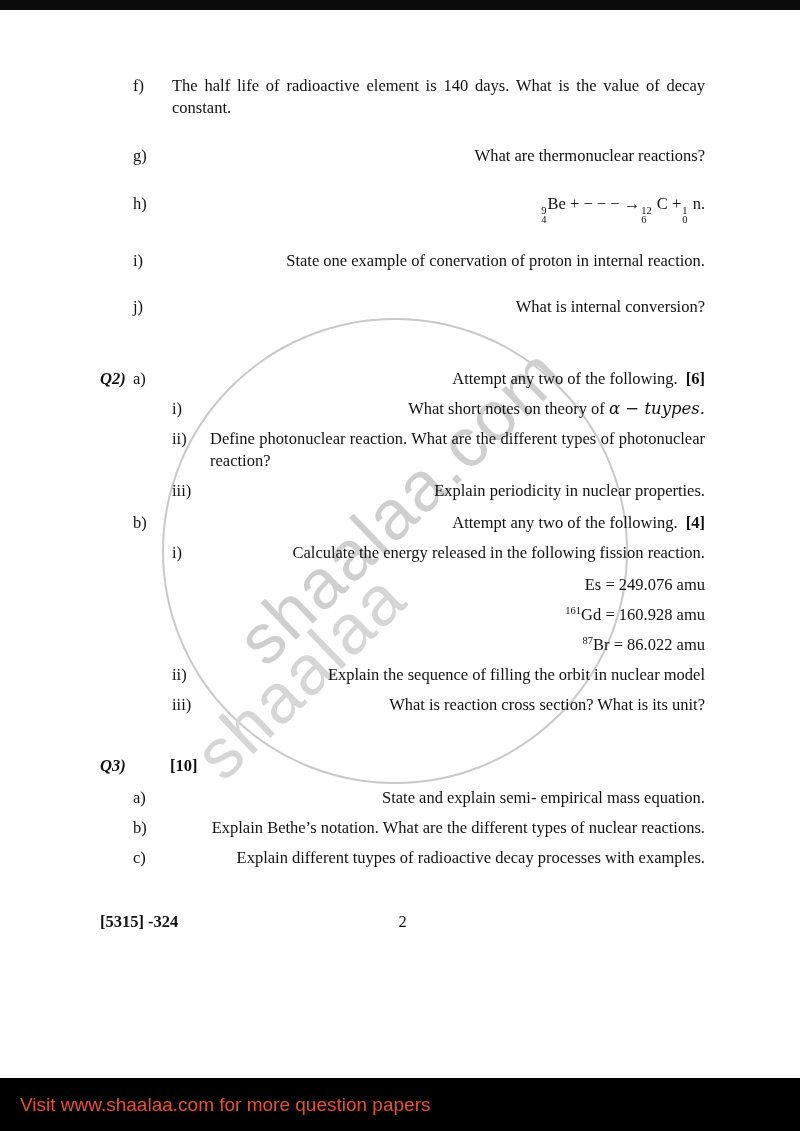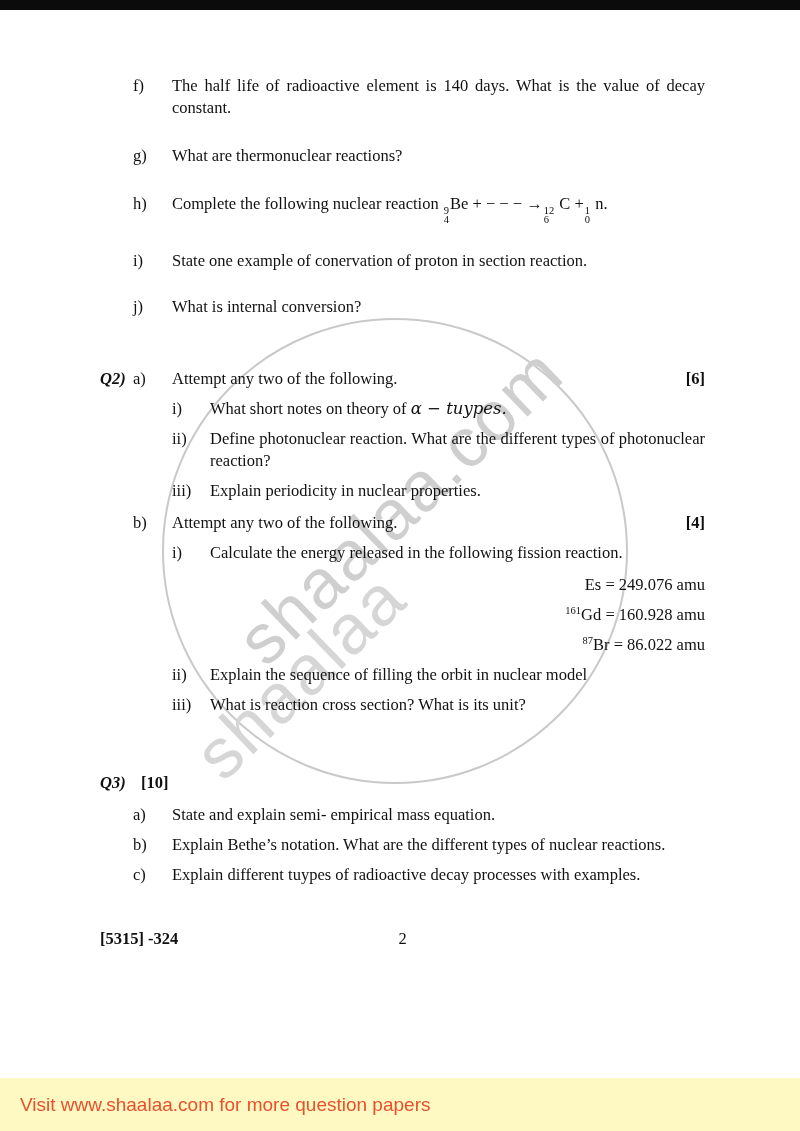--- a/index.html
+++ b/index.html
@@ -19,43 +19,43 @@
              transform:rotate(-44deg); }
   .wm-text1 { left:170px; top:495px; width:460px; text-align:center; }
   .wm-text2 { left:130px; top:665px; width:340px; text-align:center; color:#d6d6d6; }
 
   .content { position:relative; z-index:1; padding:75px 95px 0 100px; }
 
   .row { display:flex; align-items:flex-start; }
   .qlbl { flex:none; width:33px; font-weight:bold; font-style:italic; }
   .lbl  { flex:none; width:39px; }
   .sublbl { flex:none; width:38px; }
-  .txt { flex:1 1 auto; }
+  .txt { flex:1 1 auto;text-align:right; }
   .justify { text-align:justify; }
   .marks { flex:none; margin-left:8px; font-weight:bold; }
 
   .ind1 { margin-left:33px; }
   .ind2 { margin-left:72px; }
   .ind2block { margin-left:110px; }
 
   .mb8 {margin-bottom:8px;} .mb10 {margin-bottom:10px;}
   .mb24 {margin-bottom:24px;} .mb26 {margin-bottom:26px;}
-  .mt50 {margin-top:50px;} .mt56 {margin-top:56px;} .mt42 {margin-top:42px;}
+  .mt50 {margin-top:50px;} .mt56 {margin-top:39px;gap:29px;} .mt42 {margin-top:42px;}
 
   sup { font-size:10.5px; line-height:0; }
   .stack { display:inline-flex; flex-direction:column; align-items:flex-start;
            vertical-align:-5px; font-size:10.5px; line-height:9px; margin:0 1px; }
   .alpha { font-style:italic; font-family:"DejaVu Serif", serif; }
   .mass-line { text-align:right; }
 
   .footer { position:relative; }
   .fcode { font-weight:bold; }
   .fpage { position:absolute; left:0; right:0; text-align:center; }
 
-  .banner { position:absolute; left:0; bottom:0; width:100%; height:53px; background:#fef9c3;
+  .banner { position:absolute; left:0; bottom:0; width:100%; height:53px; background:#000000;
             z-index:2; display:flex; align-items:center; padding-left:20px; box-sizing:border-box;
             font-family:"Liberation Sans", sans-serif; font-size:19px; }
   .banner a { text-decoration:none; cursor:pointer; }
 </style>
 </head>
 <body>
 
 <div class="page">
   <div class="topbar"></div>
 
@@ -72,35 +72,35 @@
       <div class="txt justify">The half life of radioactive element is 140 days. What is the value of decay constant.</div>
     </div>
 
     <div class="row ind1 mb26">
       <span class="lbl">g)</span>
       <div class="txt">What are thermonuclear reactions?</div>
     </div>
 
     <div class="row ind1 mb26">
       <span class="lbl">h)</span>
-      <div class="txt"><span>Complete the following nuclear reaction </span><span class="stack">
+      <div class="txt"><span class="stack">
             <span>9</span>
             <span>4</span>
           </span><span>Be + − − − →</span><span class="stack">
             <span>12</span>
             <span>6</span>
           </span><span> C +</span><span class="stack">
             <span>1</span>
             <span>0</span>
           </span><span> n.</span></div>
     </div>
 
     <div class="row ind1 mb24">
       <span class="lbl">i)</span>
-      <div class="txt">State one example of conervation of proton in section reaction.</div>
+      <div class="txt">State one example of conervation of proton in internal reaction.</div>
     </div>
 
     <div class="row ind1">
       <span class="lbl">j)</span>
       <div class="txt">What is internal conversion?</div>
     </div>
 
     <div class="row mt50 mb8">
       <span class="qlbl">Q2)</span>
       <span class="lbl">a)</span>

